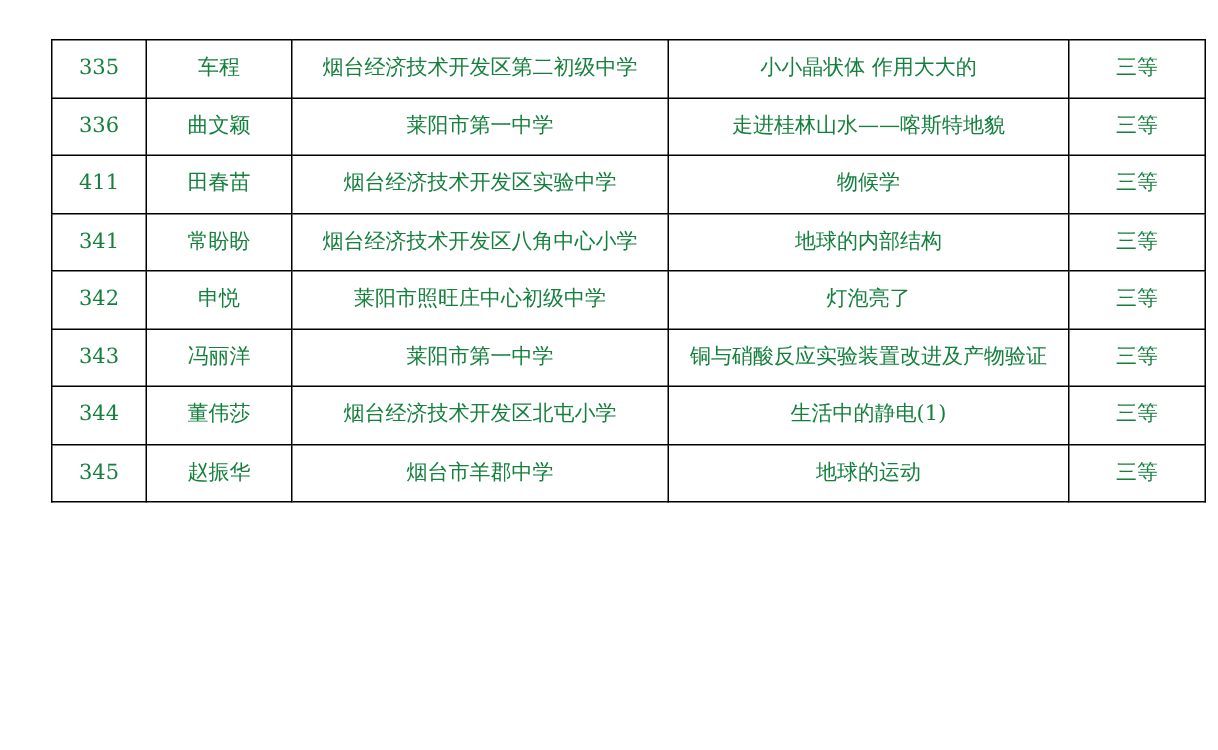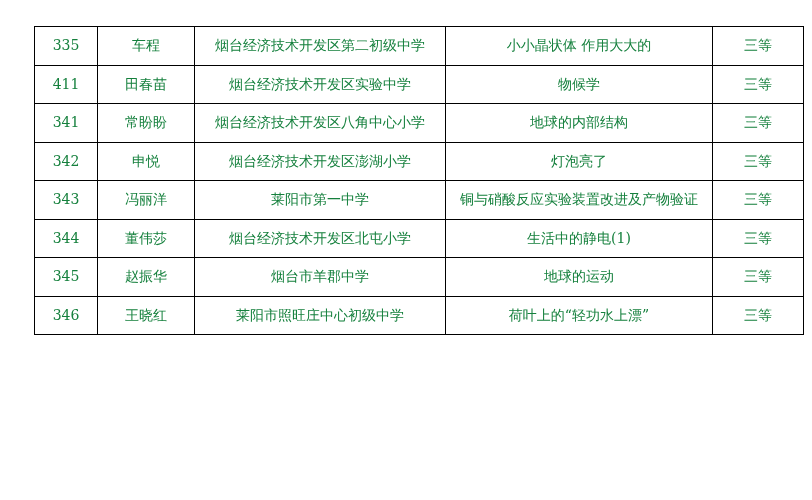--- a/index.html
+++ b/index.html
@@ -70,37 +70,44 @@
   <table class="award-table">
     <tbody>
       <tr>
         <td class="col-index">335</td>
         <td class="col-name">车程</td>
         <td class="col-school">烟台经济技术开发区第二初级中学</td>
         <td class="col-title">小小晶状体  作用大大的</td>
         <td class="col-award">三等</td>
       </tr>
       <tr>
+        <td class="col-index">336</td>
+        <td class="col-name">曲文颖</td>
+        <td class="col-school">莱阳市第一中学</td>
+        <td class="col-title">走进桂林山水——喀斯特地貌</td>
+        <td class="col-award">三等</td>
+      </tr>
+      <tr>
         <td class="col-index">411</td>
         <td class="col-name">田春苗</td>
         <td class="col-school">烟台经济技术开发区实验中学</td>
         <td class="col-title">物候学</td>
         <td class="col-award">三等</td>
       </tr>
       <tr>
         <td class="col-index">341</td>
         <td class="col-name">常盼盼</td>
         <td class="col-school">烟台经济技术开发区八角中心小学</td>
         <td class="col-title">地球的内部结构</td>
         <td class="col-award">三等</td>
       </tr>
       <tr>
         <td class="col-index">342</td>
         <td class="col-name">申悦</td>
-        <td class="col-school">烟台经济技术开发区澎湖小学</td>
+        <td class="col-school">莱阳市照旺庄中心初级中学</td>
         <td class="col-title">灯泡亮了</td>
         <td class="col-award">三等</td>
       </tr>
       <tr>
         <td class="col-index">343</td>
         <td class="col-name">冯丽洋</td>
         <td class="col-school">莱阳市第一中学</td>
         <td class="col-title">铜与硝酸反应实验装置改进及产物验证</td>
         <td class="col-award">三等</td>
       </tr>
@@ -111,22 +118,15 @@
         <td class="col-title">生活中的静电(1)</td>
         <td class="col-award">三等</td>
       </tr>
       <tr>
         <td class="col-index">345</td>
         <td class="col-name">赵振华</td>
         <td class="col-school">烟台市羊郡中学</td>
         <td class="col-title">地球的运动</td>
         <td class="col-award">三等</td>
       </tr>
-      <tr>
-        <td class="col-index">346</td>
-        <td class="col-name">王晓红</td>
-        <td class="col-school">莱阳市照旺庄中心初级中学</td>
-        <td class="col-title">荷叶上的“轻功水上漂”</td>
-        <td class="col-award">三等</td>
-      </tr>
     </tbody>
   </table>
 </div>
 
 </body></html>

